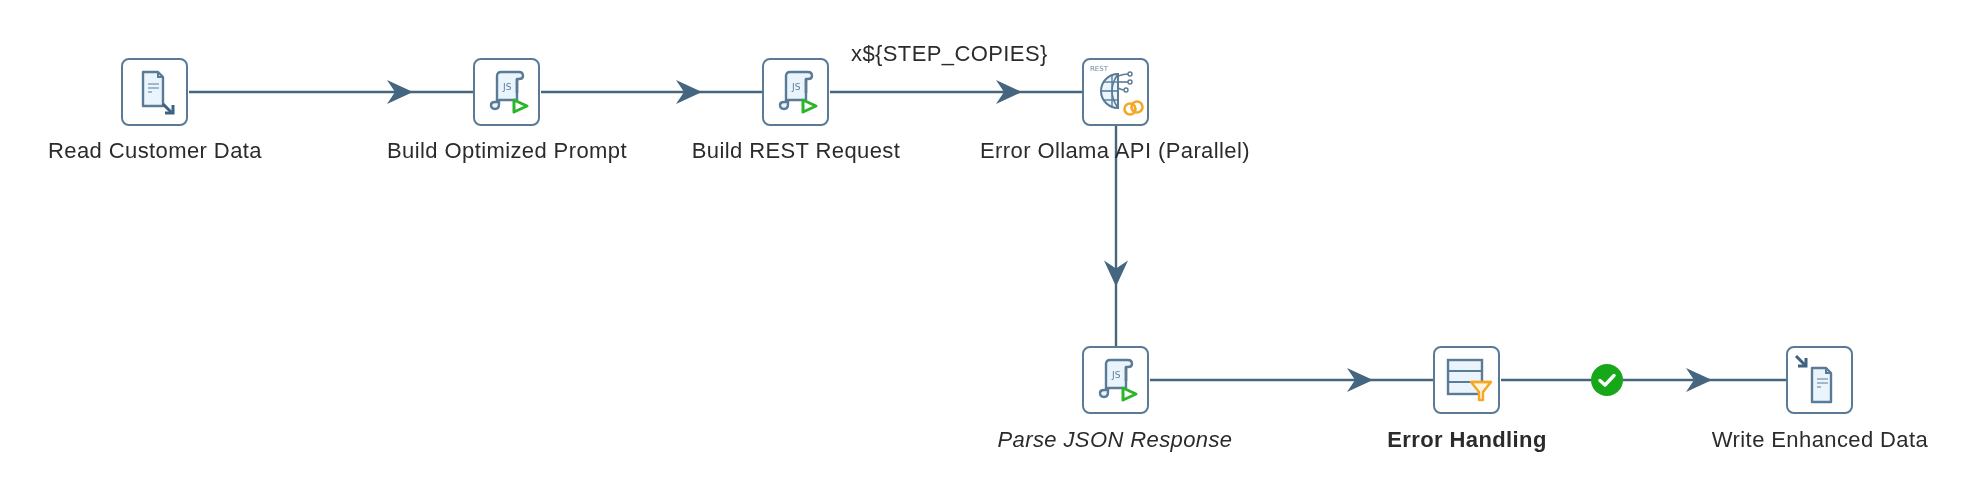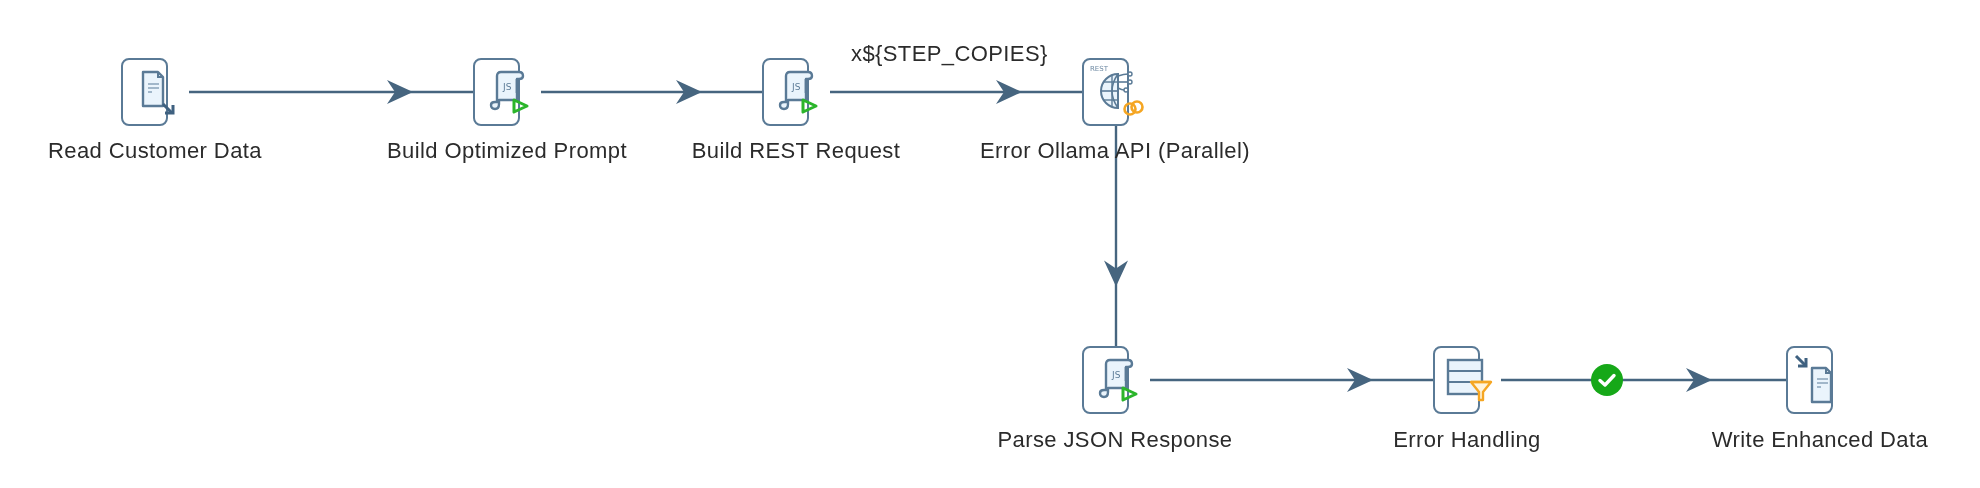--- a/index.html
+++ b/index.html
@@ -15,21 +15,21 @@
       font-family: "Liberation Sans", "DejaVu Sans", sans-serif;
     }
     #canvas {
       position: absolute;
       left: 0; top: 0;
       width: 1980px;
       height: 488px;
     }
     .step {
       position: absolute;
-      width: 47px;
+      width: 67px;
       height: 68px;
       box-sizing: border-box;
       border: 2px solid #5a7a96;
       border-radius: 8px;
       background: #ffffff;
       cursor: pointer;
     }
     .step svg {
       position: absolute;
       left: 0; top: 0;
@@ -158,32 +158,32 @@
 <div class="step-label" style="left:915px; top:138px;">Error Ollama API (Parallel)</div>
 
 <div class="step" style="left:1082px; top:346px;">
   <svg viewBox="0 0 64 64">
     <path d="M22 16 Q22 12 26 12 H44 Q48 12 48 16 Q48 19 44 19 H42 V40 H24 V44 Q24 49 20 49 Q16 49 16 45 Q16 42 20 42 H22 Z" fill="#eaf4fc" stroke="#5a7a96" stroke-width="2.4" stroke-linejoin="round"></path>
     <line x1="42" y1="19" x2="42" y2="33" stroke="#5a7a96" stroke-width="2.6"></line>
     <text x="28" y="30" font-size="9" fill="#5a7a96" font-family="DejaVu Sans, sans-serif">JS</text>
     <path d="M39 40 L52 46 L39 52 Z" fill="none" stroke="#2bb52b" stroke-width="3" stroke-linejoin="round"></path>
   </svg>
 </div>
-<div class="step-label" style="left:915px; top:427px;">Parse JSON Response</div>
+<div class="step-label" style="left:915px; top:427px;font-style:italic;">Parse JSON Response</div>
 
 <div class="step" style="left:1433px; top:346px;">
   <svg viewBox="0 0 64 64">
     <rect x="13" y="12" width="34" height="34" fill="#eaf4fc" stroke="#5a7a96" stroke-width="2.4"></rect>
     <line x1="13" y1="23" x2="47" y2="23" stroke="#5a7a96" stroke-width="2.2"></line>
     <line x1="13" y1="34" x2="47" y2="34" stroke="#5a7a96" stroke-width="2.2"></line>
     <path d="M36 34 H56 L48 44 V52 H44 V44 Z" fill="#fff4dc" stroke="#f5a623" stroke-width="2.4" stroke-linejoin="round"></path>
     <line x1="36" y1="34" x2="56" y2="34" stroke="#f5a623" stroke-width="2.4"></line>
   </svg>
 </div>
-<div class="step-label" style="left:1267px; top:427px;">Error Handling</div>
+<div class="step-label" style="left:1267px; top:427px;font-weight:bold;">Error Handling</div>
 
 <div class="step" style="left:1786px; top:346px;">
   <svg viewBox="0 0 64 64">
     <line x1="8" y1="8" x2="18" y2="18" stroke="#3f6180" stroke-width="3"></line>
     <path d="M10 18 H18 V10" fill="none" stroke="#3f6180" stroke-width="3"></path>
     <path d="M24 20 H38 L43 25 V54 H24 Z" fill="#eaf4fc" stroke="#5a7a96" stroke-width="2.4" stroke-linejoin="round"></path>
     <path d="M38 20 V25 H43" fill="none" stroke="#5a7a96" stroke-width="2"></path>
     <line x1="29" y1="31" x2="40" y2="31" stroke="#8fa8bd" stroke-width="1.6"></line>
     <line x1="29" y1="35" x2="40" y2="35" stroke="#8fa8bd" stroke-width="1.6"></line>
     <line x1="29" y1="39" x2="33" y2="39" stroke="#8fa8bd" stroke-width="1.6"></line>

